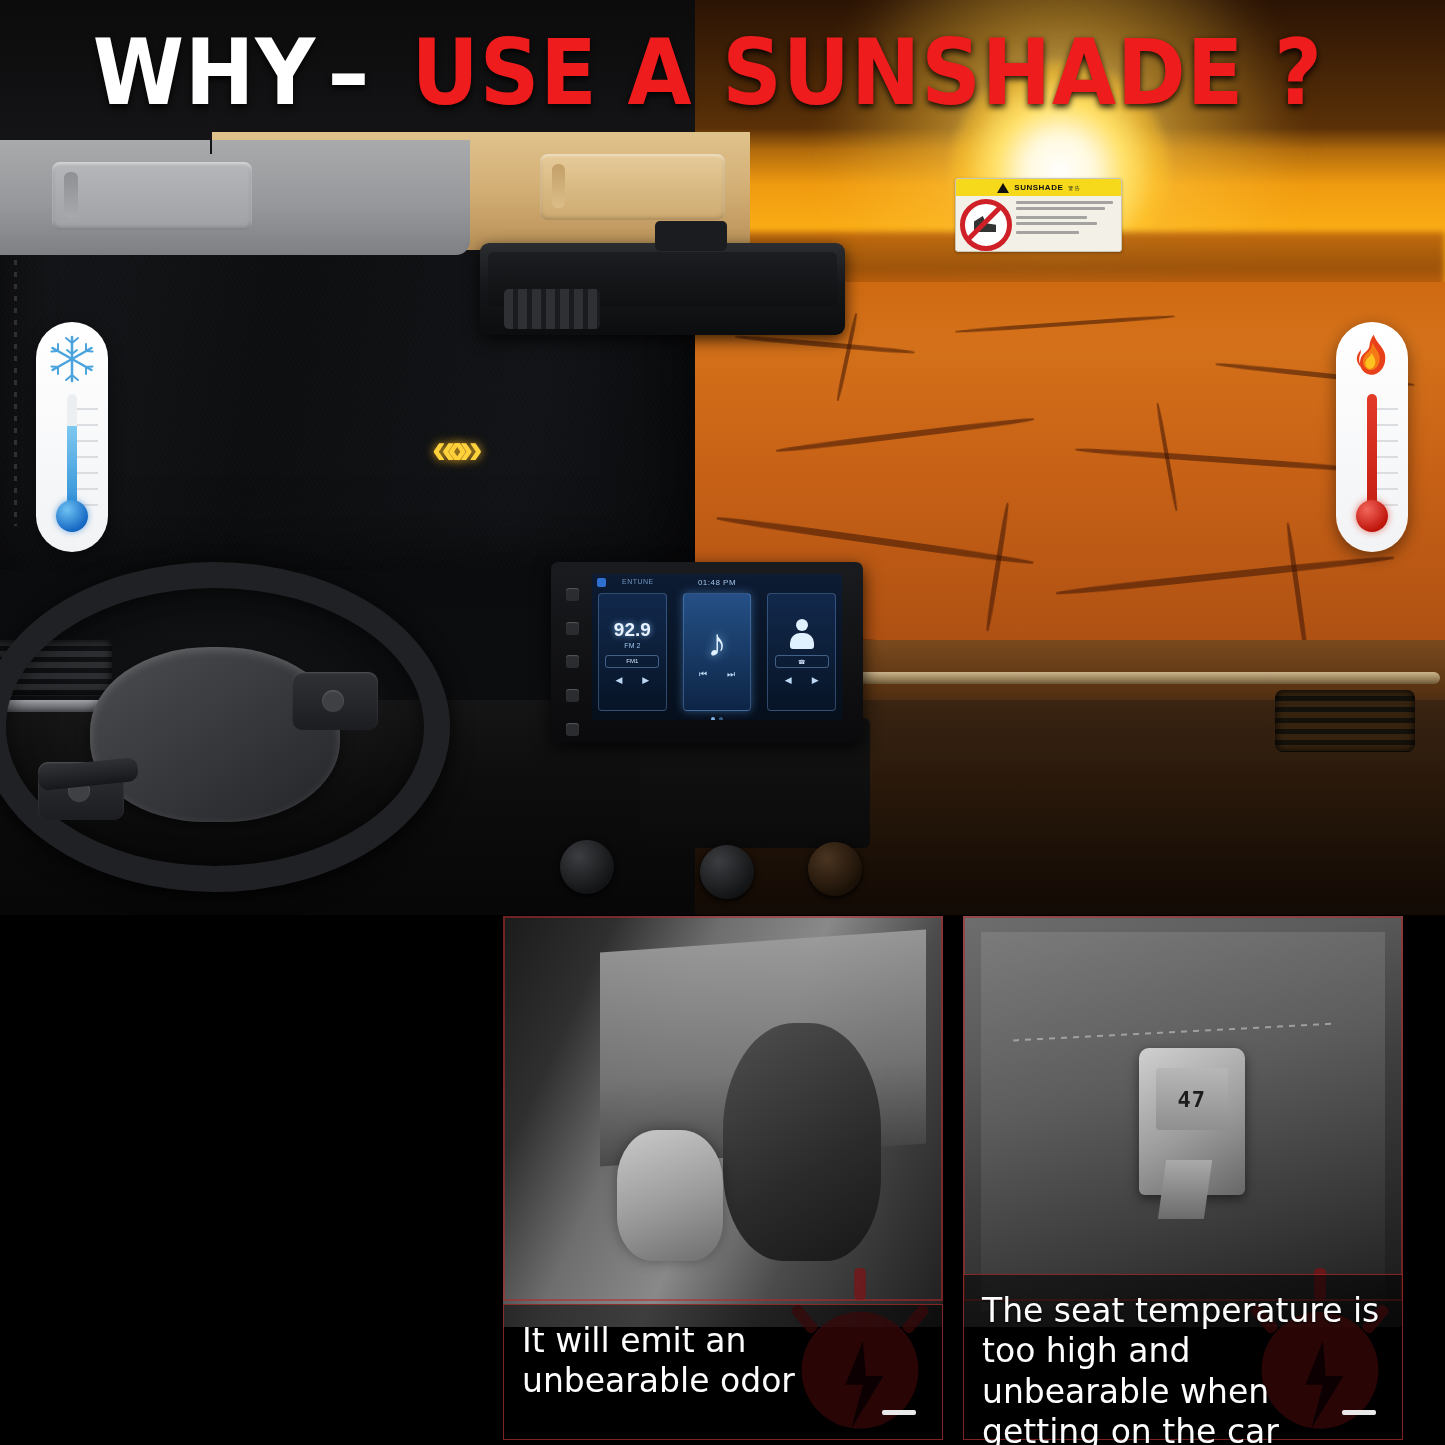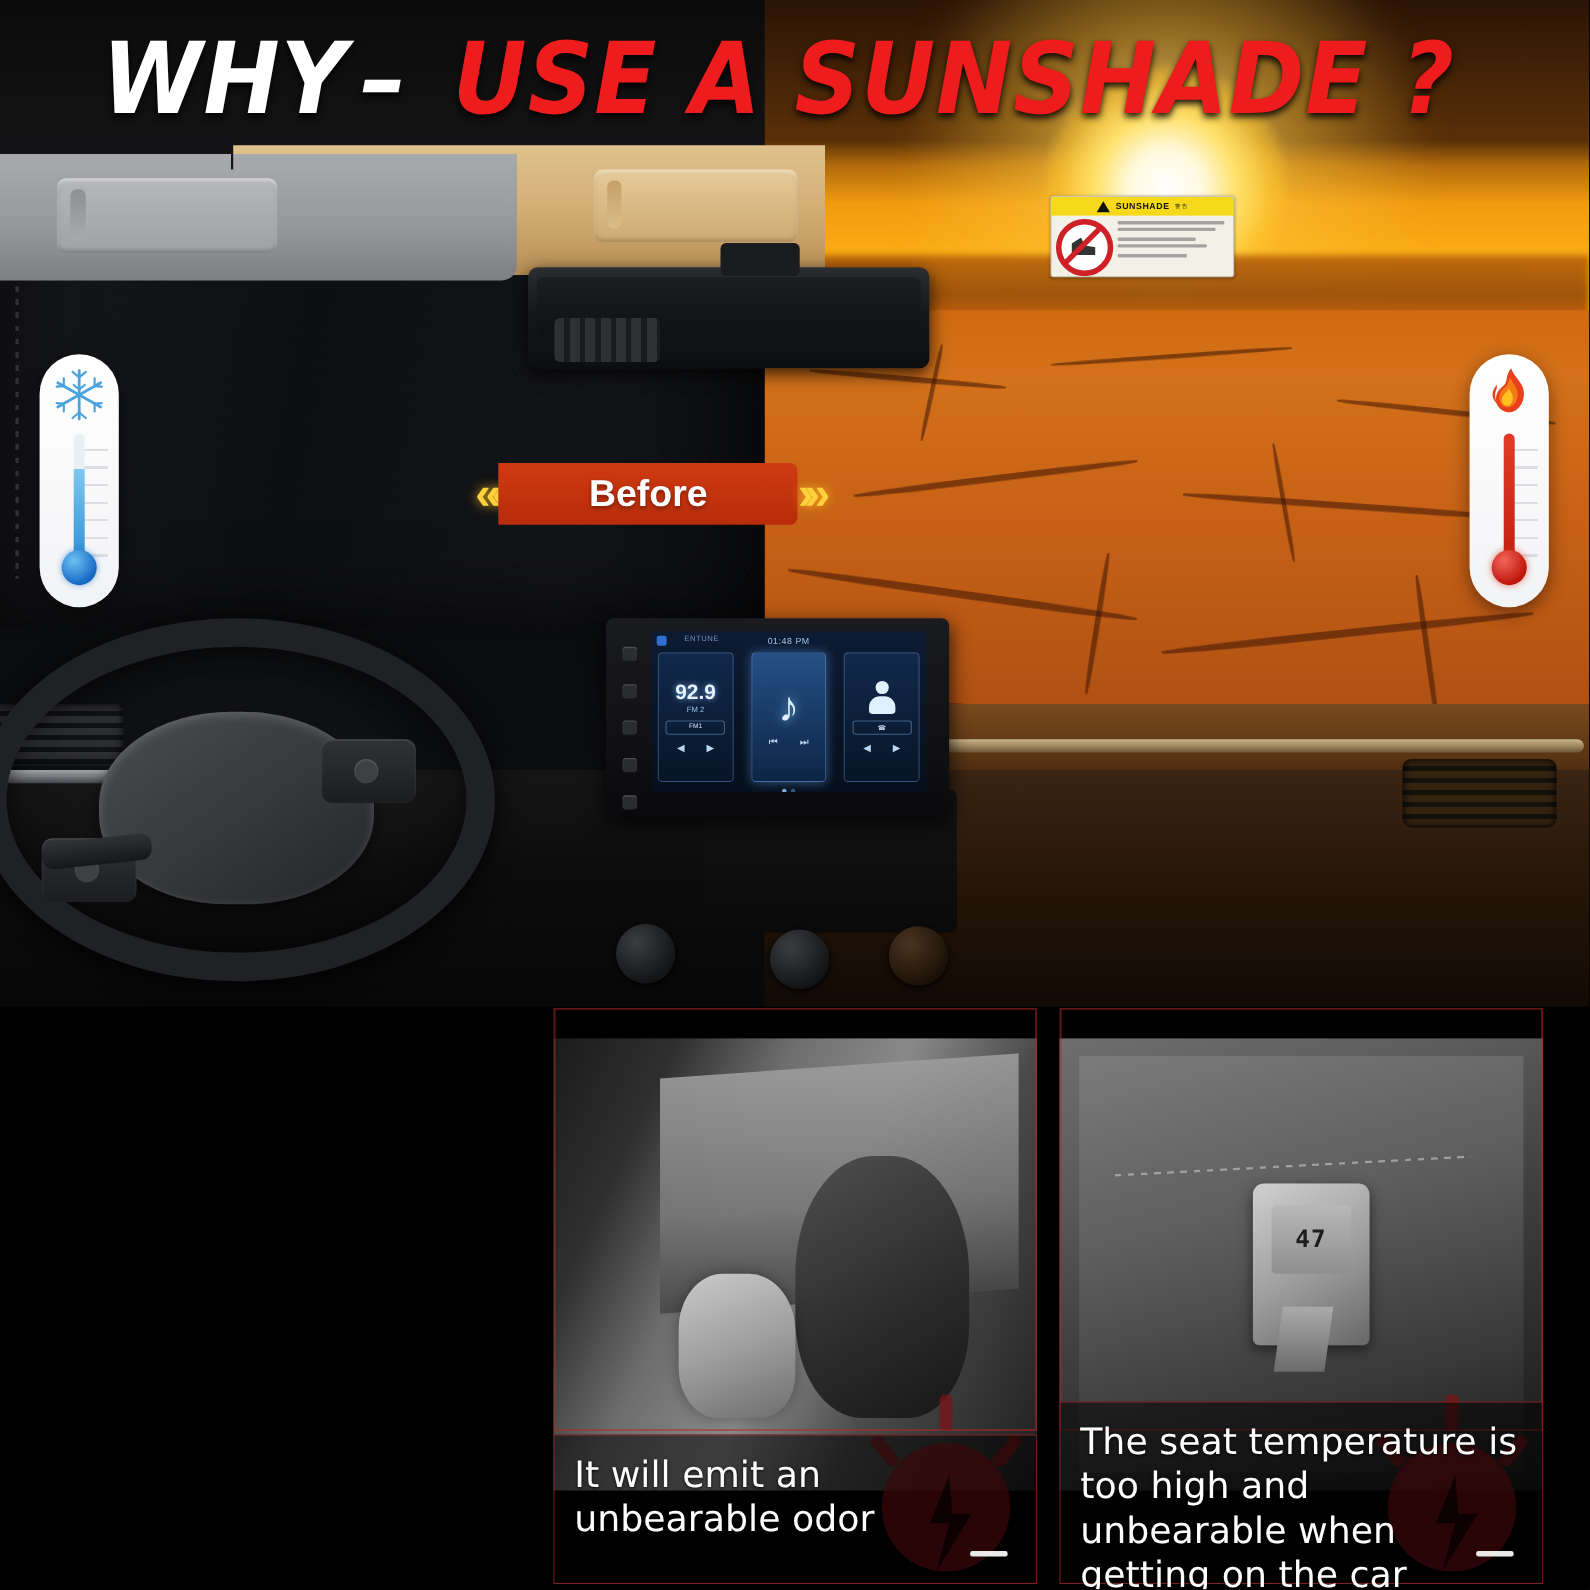--- a/index.html
+++ b/index.html
@@ -166,33 +166,33 @@
   
   .subhead{position:absolute;left:0;top:836px;width:1445px;height:72px;display:flex;align-items:center;padding-left:36px;box-sizing:border-box;}
   .subhead-text{font-family:"DejaVu Sans",sans-serif;font-weight:bold;font-size:50px;color:#f21616;
     transform:scaleX(.88);transform-origin:left center;letter-spacing:-.5px;white-space:nowrap;
     text-shadow:0 2px 5px rgba(0,0,0,.85);}
   .subhead-arrows{margin-left:16px;color:#e81414;font-size:42px;font-weight:bold;letter-spacing:-10px;
     transform:scaleX(.8);display:inline-block;}
 
   
   .title{position:absolute;left:0;top:18px;width:1445px;height:110px;display:flex;align-items:center;
-    justify-content:center;gap:0;z-index:8;font-style:italic;}
+    justify-content:center;gap:0;z-index:8;}
   .title span{font-family:"DejaVu Sans",sans-serif;font-weight:bold;font-size:90px;line-height:1;
     transform:scaleX(.92);display:inline-block;letter-spacing:1px;}
   .title .w{color:#ffffff;text-shadow:0 3px 7px rgba(0,0,0,.9);}
   .title .r{color:#ee1c1c;text-shadow:0 3px 7px rgba(0,0,0,.9);}
 
   
   .cards{position:absolute;left:0;top:916px;width:1445px;height:529px;}
   .card{position:absolute;top:0;height:529px;overflow:hidden;}
   .card1{left:33px;width:442px;}
   .card2{left:503px;width:440px;}
   .card3{left:963px;width:440px;}
-  .photo{position:absolute;left:0;top:0;width:100%;height:411px;filter:grayscale(1);margin-top:28px;}
+  .photo{position:absolute;left:0;top:0;width:100%;height:411px;filter:grayscale(1);}
   .ph1{background:linear-gradient(150deg,#55565a 0%,#3b3c40 22%,#2a2b2f 45%,#1b1c1f 70%,#121315 100%);}
   .ph1:after{content:"";position:absolute;left:30%;top:0;width:26%;height:100%;
     background:linear-gradient(100deg,rgba(255,255,255,.14),rgba(255,255,255,0) 70%);}
   .ph2{background:linear-gradient(115deg,#1a1b1d 0%,#2e2f32 18%,#6d6e71 35%,#88898c 52%,#4a4b4e 70%,#1d1e20 100%);}
   .ph3{background:linear-gradient(160deg,#6d6e72 0%,#5a5b5f 25%,#3f4044 50%,#2a2b2e 75%,#151618 100%);}
   .photo-frame{position:absolute;left:0;top:0;width:100%;height:385px;
     box-shadow:inset 0 0 0 2px rgba(180,40,40,.55);}
   
   .seatback{position:absolute;left:6%;top:4%;width:58%;height:80%;border-radius:14% 22% 6% 4%;
     background:linear-gradient(120deg,#6a6b6f,#3d3e42 55%,#232427);box-shadow:inset 0 0 40px rgba(0,0,0,.45);}
@@ -409,21 +409,20 @@
         <path d="M49 44 C54 54 60 58 57 70 C55 78 48 82 42 80 C35 77 33 69 36 62 C39 55 46 52 47 48 Z" fill="#ffc21f"></path>
         <path d="M24 44 C18 56 20 70 28 78 C20 74 12 62 16 50 C18 44 21 42 24 36 Z" fill="#e8401a"></path>
       </svg>
       <div class="ticks"></div>
       <div class="tube"></div>
       <div class="bulb"></div>
     </div>
 
     <div class="badges">
       <span class="chev">«‹</span>
-      <div class="badge badge-before">Before</div>
       <span class="chev">›»</span>
     </div>
 
     <div class="title">
       <span class="w">WHY </span>
       <span class="w">– </span>
       <span class="r">USE A SUNSHADE ?</span>
     </div>
   </div>
 

